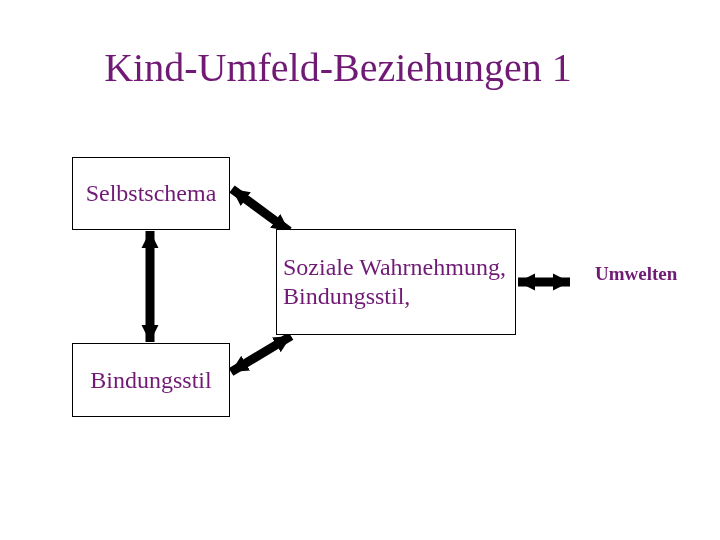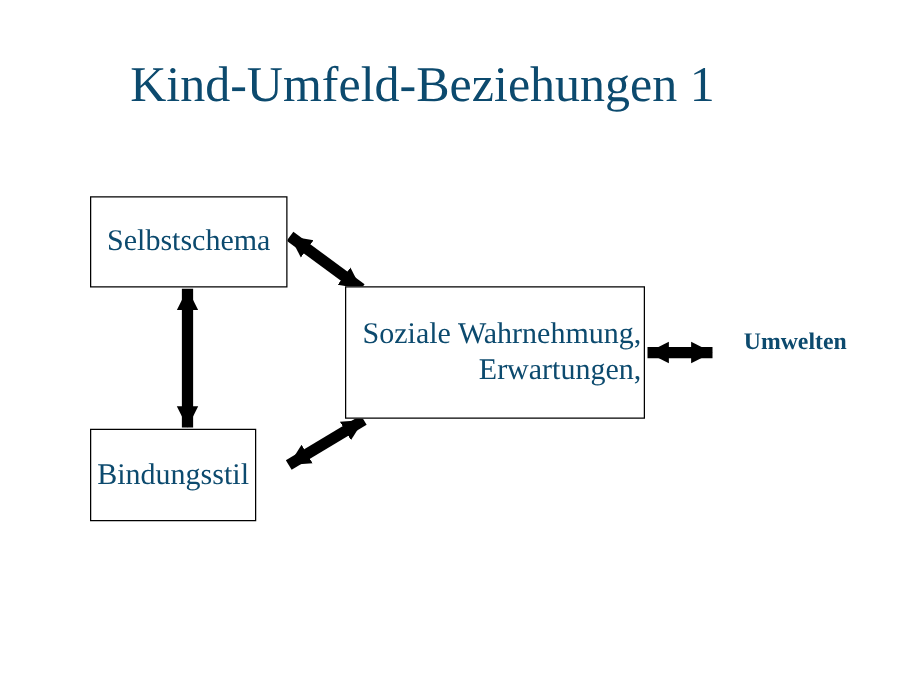--- a/index.html
+++ b/index.html
@@ -6,21 +6,21 @@
     margin: 0;
     padding: 0;
     background: #ffffff;
   }
   .slide {
     position: relative;
     width: 720px;
     height: 540px;
     background: #ffffff;
     font-family: "Liberation Serif", "DejaVu Serif", serif;
-    color: #0c4a6e;
+    color: #701a75;
     overflow: hidden;
   }
   .title {
     position: absolute;
     top: 45px;
     left: 0;
     width: 676px;
     text-align: center;
     font-size: 40px;
     line-height: 1.15;
@@ -34,29 +34,29 @@
     font-size: 24px;
     display: flex;
     flex-direction: column;
     justify-content: center;
   }
   .node.centered {
     align-items: center;
     text-align: center;
   }
   .node.left-aligned {
-    align-items: flex-end;
+    align-items: flex-start;
     text-align: left;
     padding-left: 6px;
     padding-right: 2px;
     line-height: 29px;
   }
   .node-selbstschema { left: 72px;  top: 157px; width: 158px; height: 73px;  }
   .node-soziale      { left: 276px; top: 229px; width: 240px; height: 106px; }
-  .node-bindungsstil { left: 72px;  top: 343px; width: 133px; height: 74px;  }
+  .node-bindungsstil { left: 72px;  top: 343px; width: 158px; height: 74px;  }
   .floating-label {
     position: absolute;
     left: 595px;
     top: 263px;
     font-size: 19px;
     font-weight: bold;
     line-height: 1.2;
     white-space: nowrap;
   }
   .connector-layer {
@@ -86,21 +86,21 @@
     <line x1="231" y1="372" x2="291" y2="336" stroke="#000000" stroke-width="9" marker-start="url(#ah)" marker-end="url(#ah)"></line>
     <line x1="518" y1="282" x2="570" y2="282" stroke="#000000" stroke-width="9" marker-start="url(#ah)" marker-end="url(#ah)"></line>
   </svg>
 
   <div class="node centered node-selbstschema">
     <span>Selbstschema</span>
   </div>
 
   <div class="node left-aligned node-soziale">
     <span>Soziale Wahrnehmung,</span>
-    <span>Erwartungen,</span>
+    <span>Bindungsstil,</span>
   </div>
 
   <div class="node centered node-bindungsstil">
     <span>Bindungsstil</span>
   </div>
 
   <div class="floating-label">Umwelten</div>
 
 </div>
 

